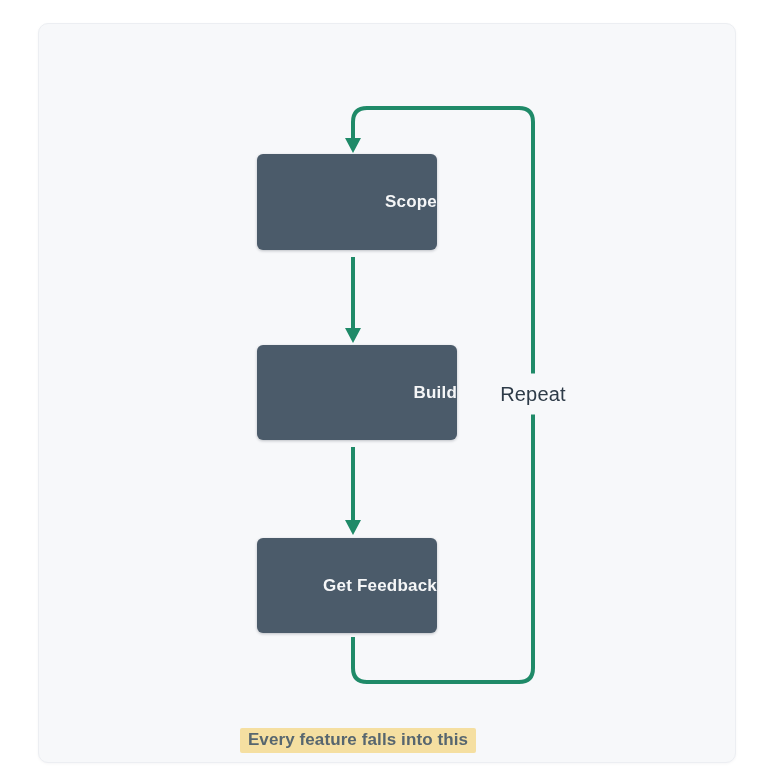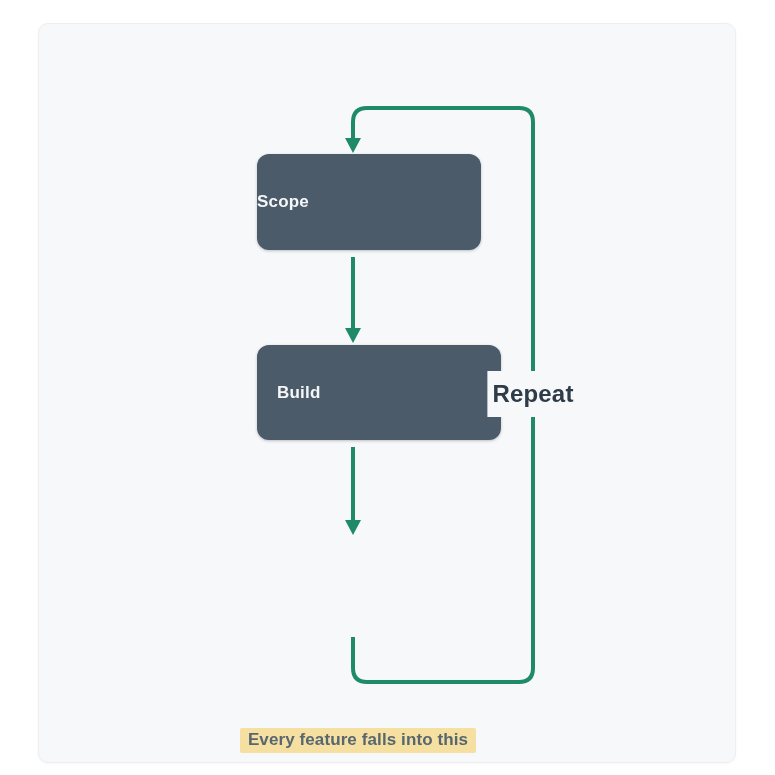--- a/index.html
+++ b/index.html
@@ -41,48 +41,48 @@
     stroke-width: 4;
     fill: none;
     stroke-linecap: butt;
   }
   .arrow-head {
     fill: var(--arrow, #1f8a68);
     stroke: none;
   }
   .node {
     position: absolute;
-    width: 224px;
+    width: 180px;
     height: 96px;
     background: var(--node-fill, #4b5b6a);
-    border-radius: 12px;
+    border-radius: 6px;
     box-shadow: 0 1px 3px rgba(16,24,40,0.25);
     display: flex;
     align-items: center;
-    justify-content: flex-start;
+    justify-content: flex-end;
   }
   .node-label {
     color: var(--node-text, #f5f6f7);
     font-size: 17px;
     font-weight: 700;
     letter-spacing: 0.2px;
   }
   .node-scope    { left: 257px; top: 154px; }
   .node-build    { left: 257px; top: 345px; height: 95px; padding-left: 20px; }
   .node-feedback { left: 257px; top: 538px; height: 95px; }
   .repeat-label {
     position: absolute;
     left: 533px;
     top: 394px;
     transform: translate(-50%, -50%);
     background: var(--card-bg, #f7f8fa);
     padding: 9px 5px;
     color: var(--loop-label-text, #2e3b48);
-    font-size: 24px;
-    font-weight: 700;
+    font-size: 20px;
+    font-weight: 400;
     letter-spacing: 0.2px;
     white-space: nowrap;
   }
   .caption-row {
     position: absolute;
     left: 38px;
     top: 728px;
     width: 640px;
     text-align: center;
   }
@@ -117,20 +117,23 @@
   </svg>
 
   <div class="node node-scope">
     <span class="node-label">Scope</span>
   </div>
 
   <div class="node node-build">
     <span class="node-label">Build</span>
   </div>
 
+  <div class="node node-feedback">
+    <span class="node-label">Get Feedback</span>
+  </div>
 
   <div class="repeat-label">Repeat</div>
 
   <div class="caption-row">
     <span class="caption-highlight">Every feature falls into this</span>
   </div>
 
 </div>
 
 </body></html>

